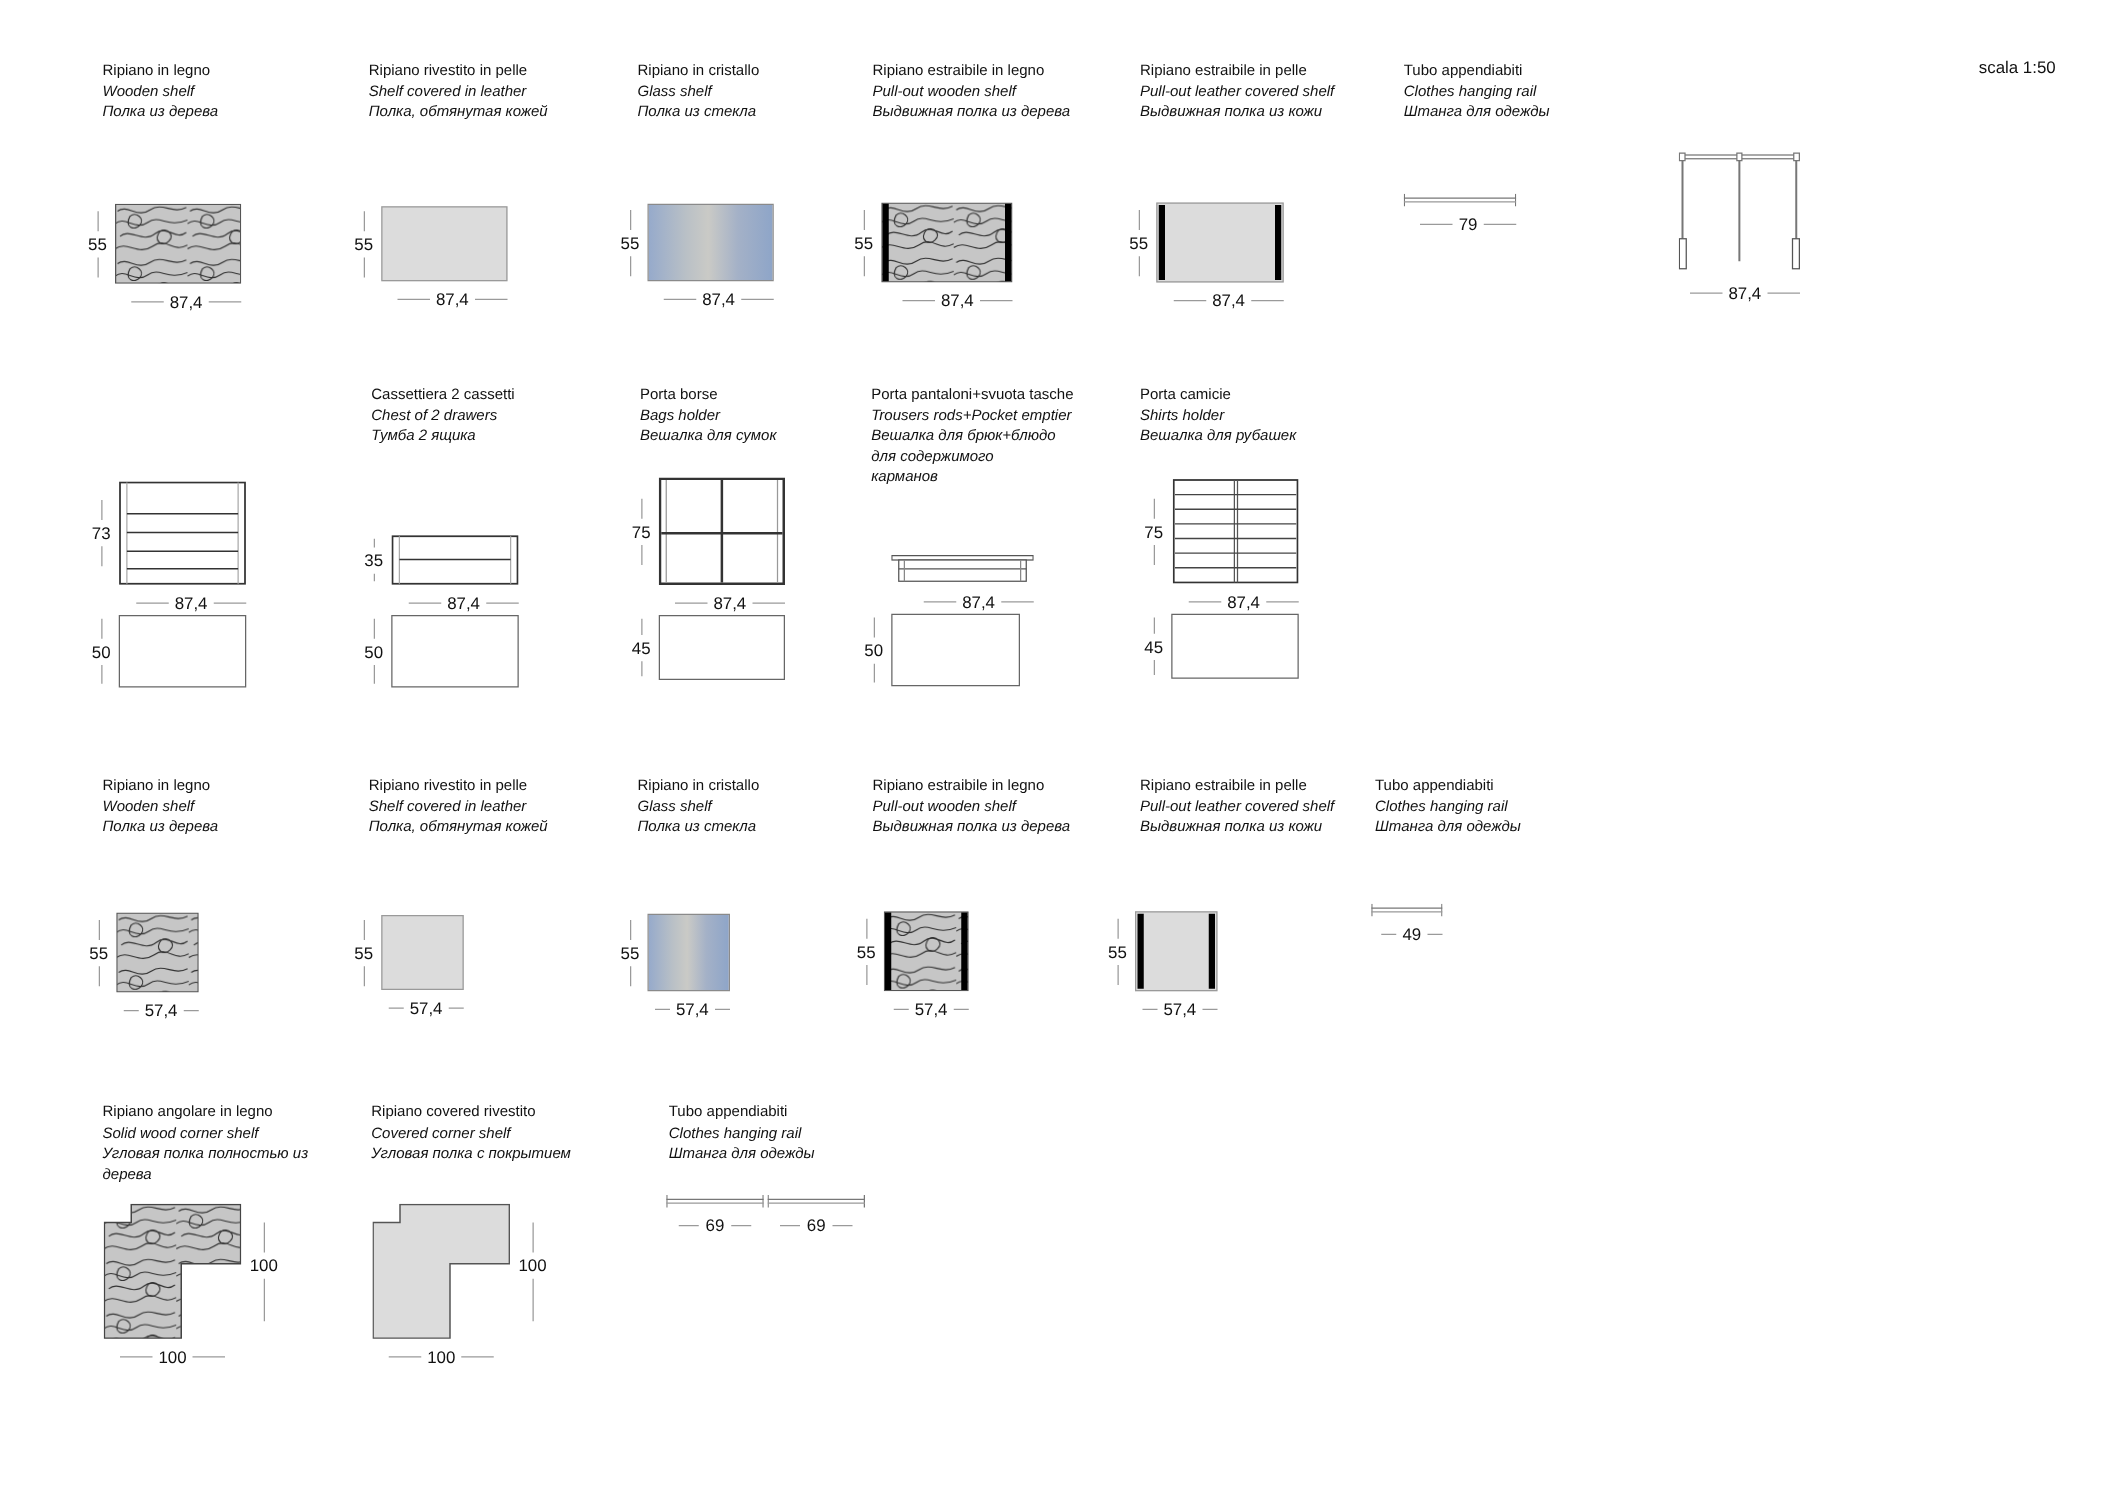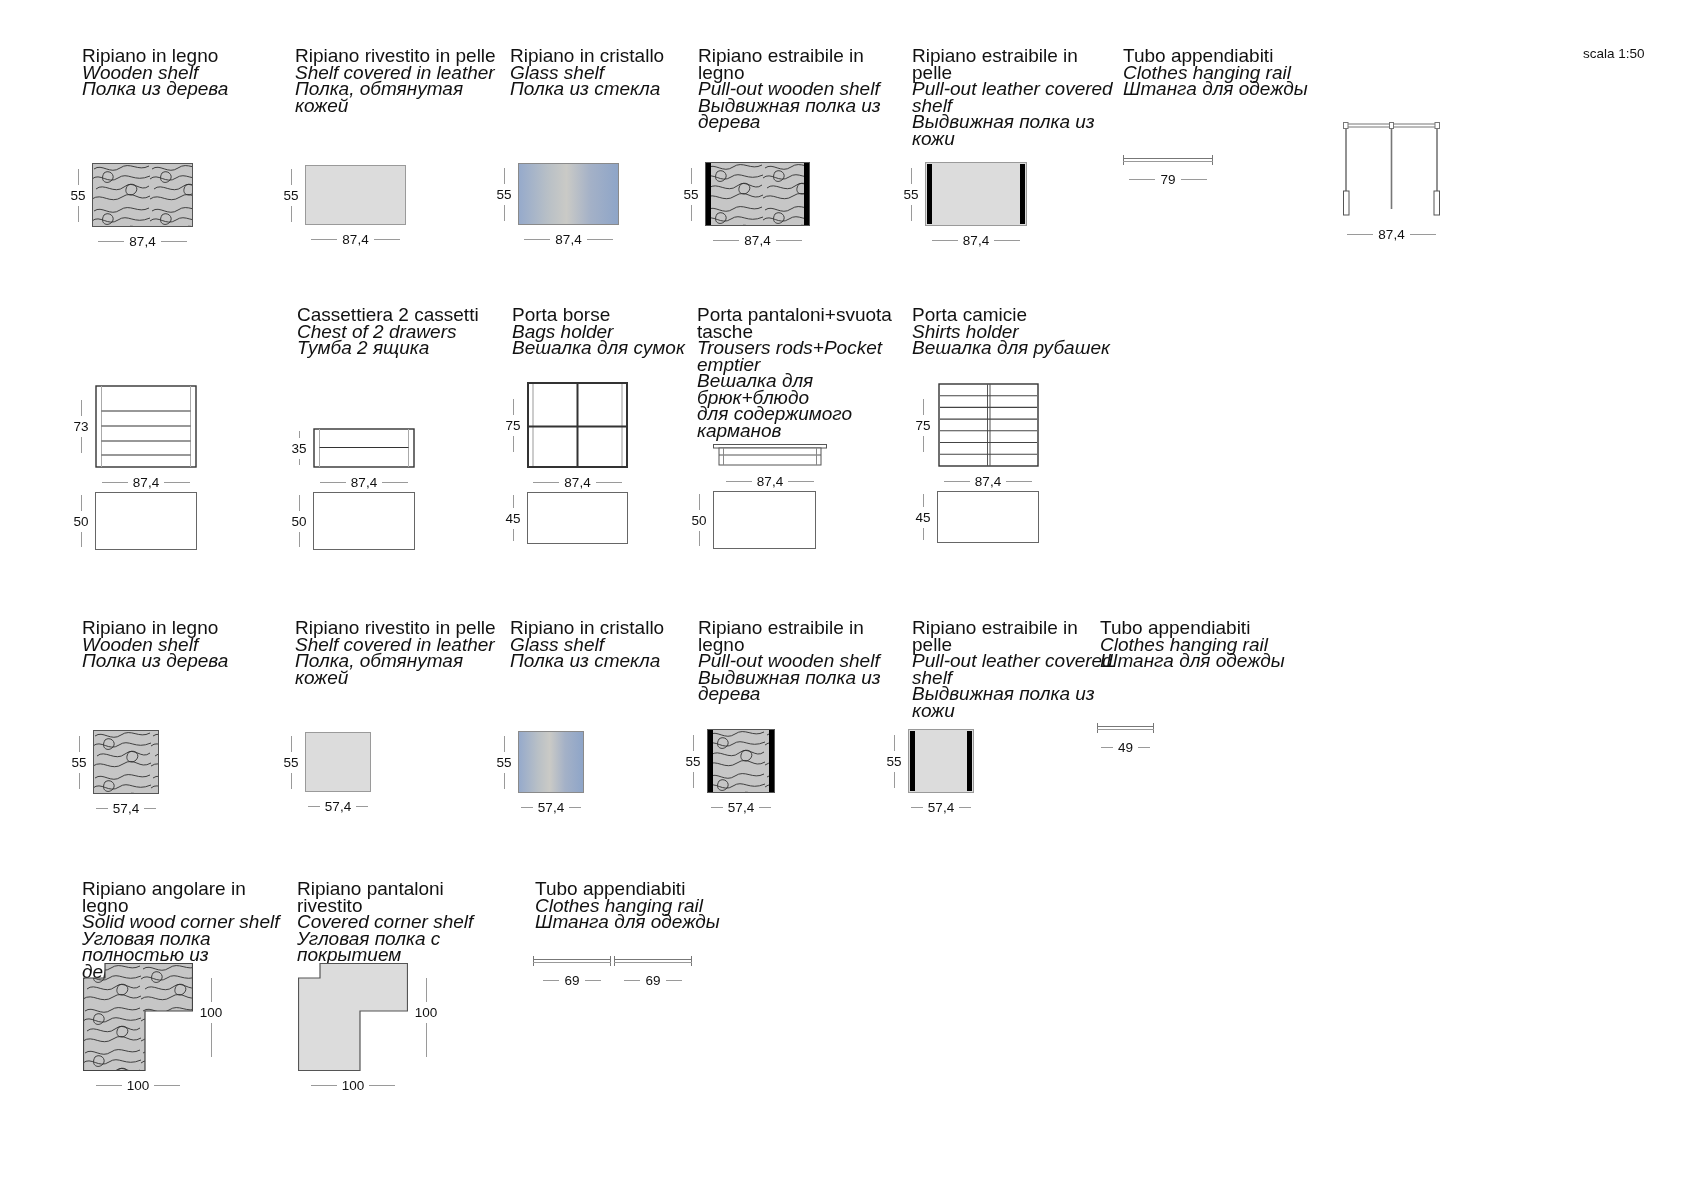--- a/index.html
+++ b/index.html
@@ -1,22 +1,22 @@
 <!DOCTYPE html>
 <html><head>
 <meta charset="utf-8">
 <style>
   html,body{margin:0;padding:0;background:#fff}
   .page{position:relative;width:1698px;height:1200px;background:#fff;overflow:hidden;
         font-family:"Liberation Sans",sans-serif;color:#111}
-  .cell{position:absolute;width:205px;font-size:19px;line-height:16.5px}
+  .cell{position:absolute;width:205px;font-size:12px;line-height:16.5px}
   .cell .en,.cell .ru{font-style:italic}
   .fig{position:absolute}
   .frow{display:flex;align-items:flex-start}
-  .fcol{display:flex;flex-direction:column;align-items:center}
+  .fcol{display:flex;flex-direction:column;align-items:flex-end}
   .vdim{display:flex;flex-direction:column;align-items:center;justify-content:center;
         width:20px;margin-right:4px;flex:none;font-size:13.5px;color:#111}
   .vdim.r{margin:0 0 0 8px}
   .vline{width:1px;height:16px;background:#9a9a9a;margin:3px 0}
   .hdim{display:flex;align-items:center;gap:5px;margin-top:7px;font-size:13.5px;color:#111}
   .hline{width:26px;height:1px;background:#9a9a9a;flex:none}
   .hline.s{width:12px}
   .hline.m{width:16px}
   .leather{background:#dcdcdc;border:1px solid #9a9a9a;box-sizing:border-box}
   .glass{border:1px solid #8a8a8a;box-sizing:border-box;
@@ -547,21 +547,21 @@
     </div>
   </div>
 
   <div class="cell" style="left:82px;top:881px">
     <div class="it">Ripiano angolare in legno</div>
     <div class="en">Solid wood corner shelf</div>
     <div class="ru">Угловая полка полностью из</div>
     <div class="ru">дерева</div>
   </div>
   <div class="cell" style="left:297px;top:881px">
-    <div class="it">Ripiano pantaloni rivestito</div>
+    <div class="it">Ripiano covered rivestito</div>
     <div class="en">Covered corner shelf</div>
     <div class="ru">Угловая полка с покрытием</div>
   </div>
   <div class="cell" style="left:535px;top:881px">
     <div class="it">Tubo appendiabiti</div>
     <div class="en">Clothes hanging rail</div>
     <div class="ru">Штанга для одежды</div>
   </div>
 
   <div class="fig" style="left:83px;top:963px">

